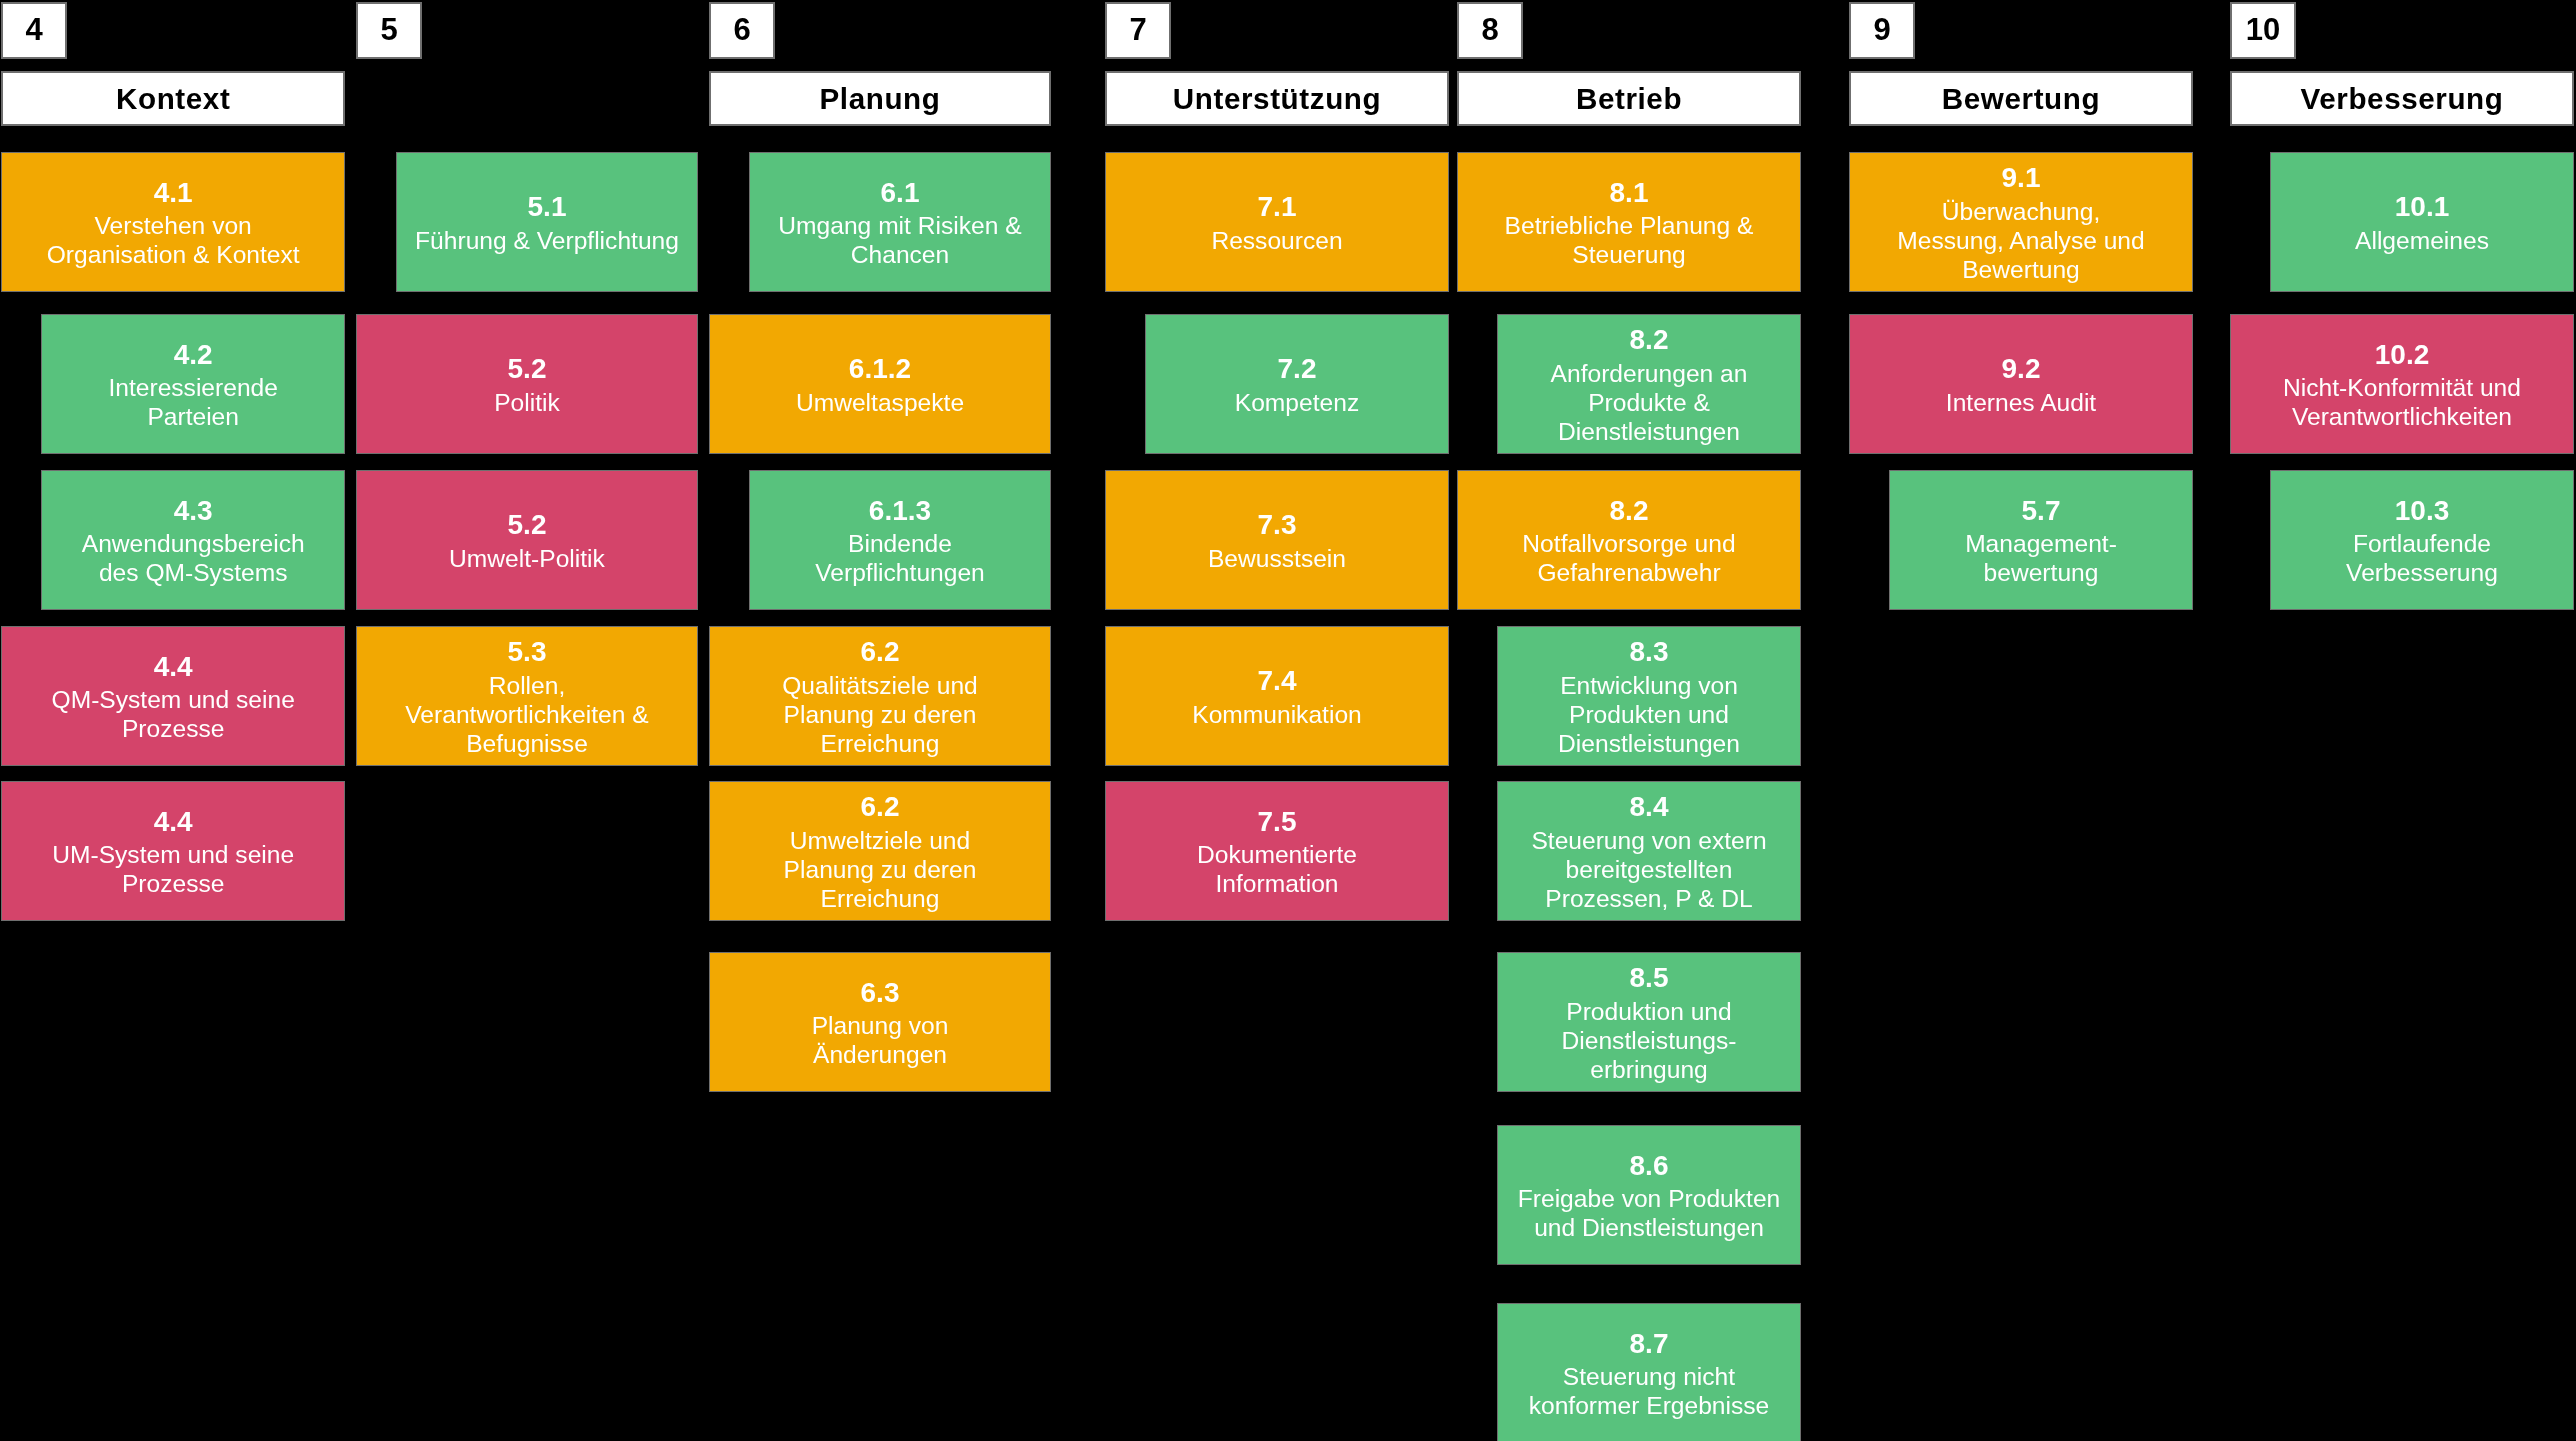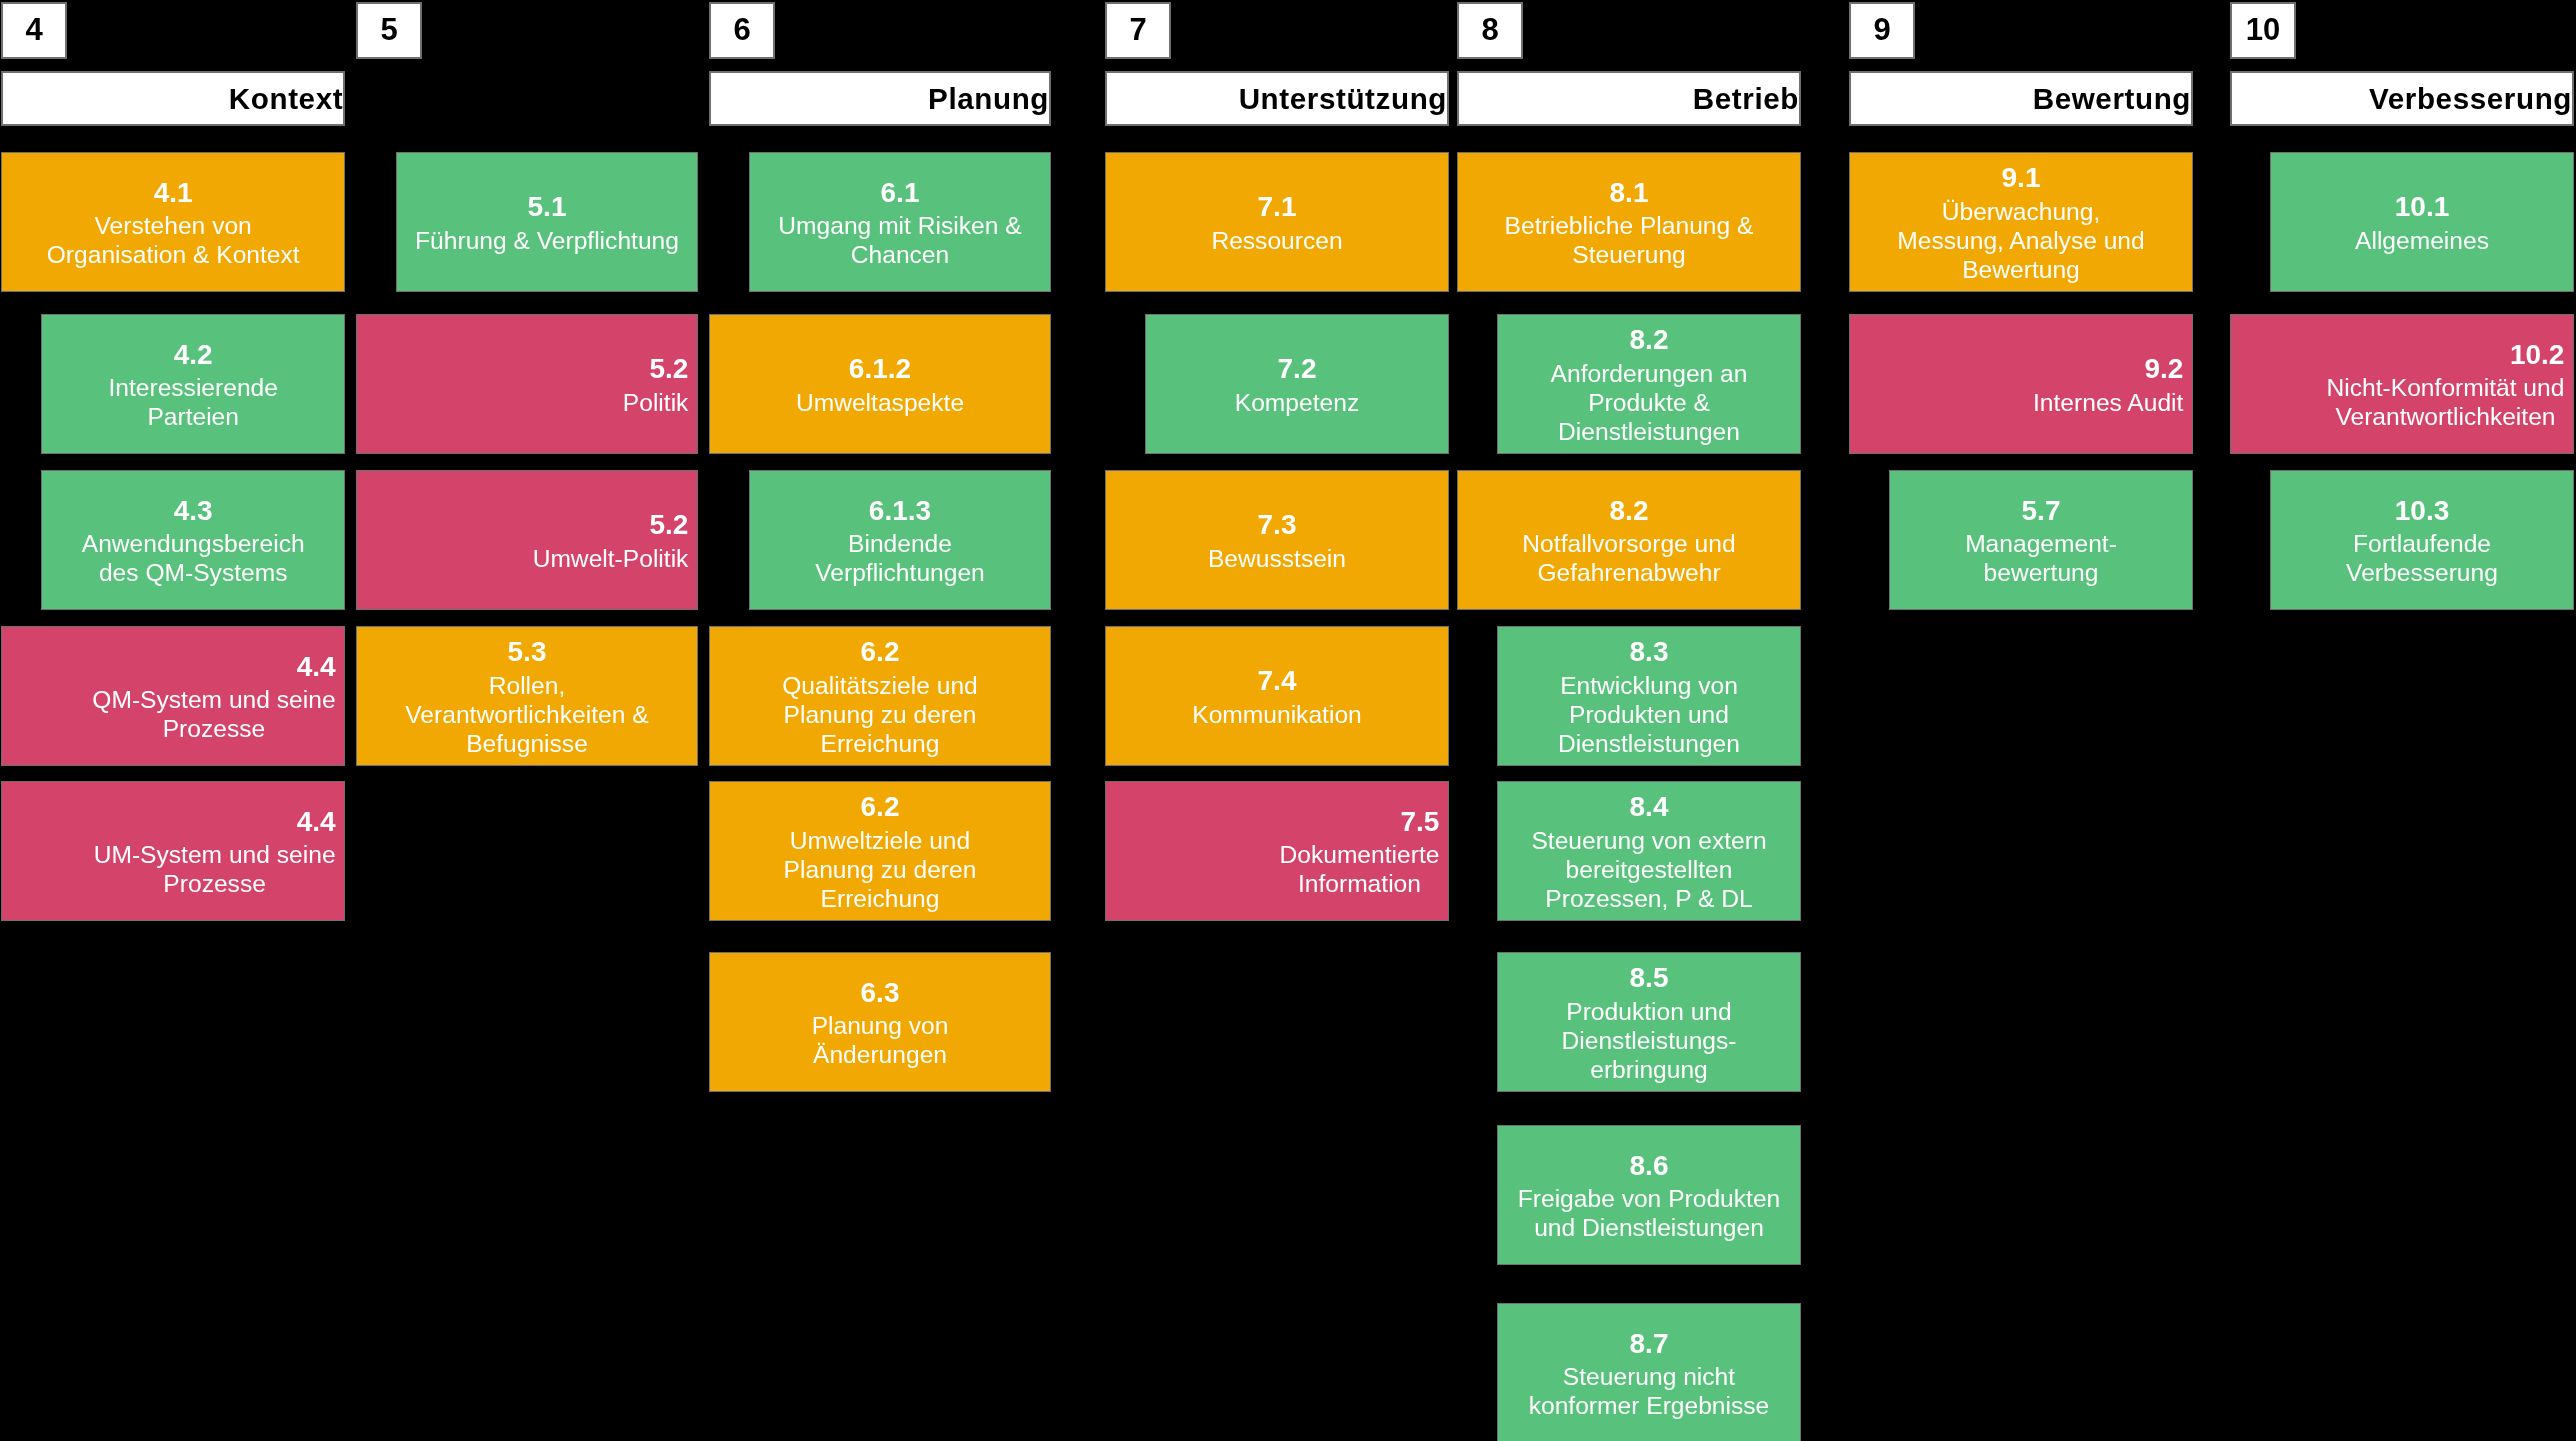--- a/index.html
+++ b/index.html
@@ -19,34 +19,34 @@
 
   .num-box{
     position:absolute;top:1.8px;left:0;width:66px;height:57px;
     background:var(--header-bg);border:2.5px solid var(--border);box-sizing:border-box;
     display:flex;align-items:center;justify-content:center;
     font-weight:700;font-size:31px;color:var(--header-text);
   }
   .col-header{
     position:absolute;top:71px;left:0;right:0;height:55px;
     background:var(--header-bg);border:2.5px solid var(--border);box-sizing:border-box;
-    display:flex;align-items:center;justify-content:flex-end;
+    display:flex;align-items:center;justify-content:center;
     font-weight:700;font-size:29.6px;letter-spacing:0.6px;color:var(--header-text);
   }
   .box{
     position:absolute;left:0;right:0;height:140px;
     border:1.8px solid var(--border);box-sizing:border-box;
     display:flex;flex-direction:column;align-items:center;justify-content:center;
     text-align:center;color:var(--box-text);padding:3.7px 8.6px;
   }
   .r1{top:152px}.r2{top:314px}.r3{top:470px}.r4{top:626px}
   .r5{top:781px}.r6{top:952px}.r7{top:1125px}.r8{top:1303px}
   .c-orange{background:var(--orange);}
   .c-green{background:var(--green);margin-left:40px;}
-  .c-pink{background:var(--pink);align-items:flex-end;}
+  .c-pink{background:var(--pink);}
   .box-num{font-weight:700;font-size:28px;line-height:1.3;}
   .box-label{font-size:24.6px;line-height:1.18;white-space:pre-line;}
 </style>
 </head>
 <body>
 
 <div class="canvas">
 
   <div class="col col-4">
     <div class="num-box">

